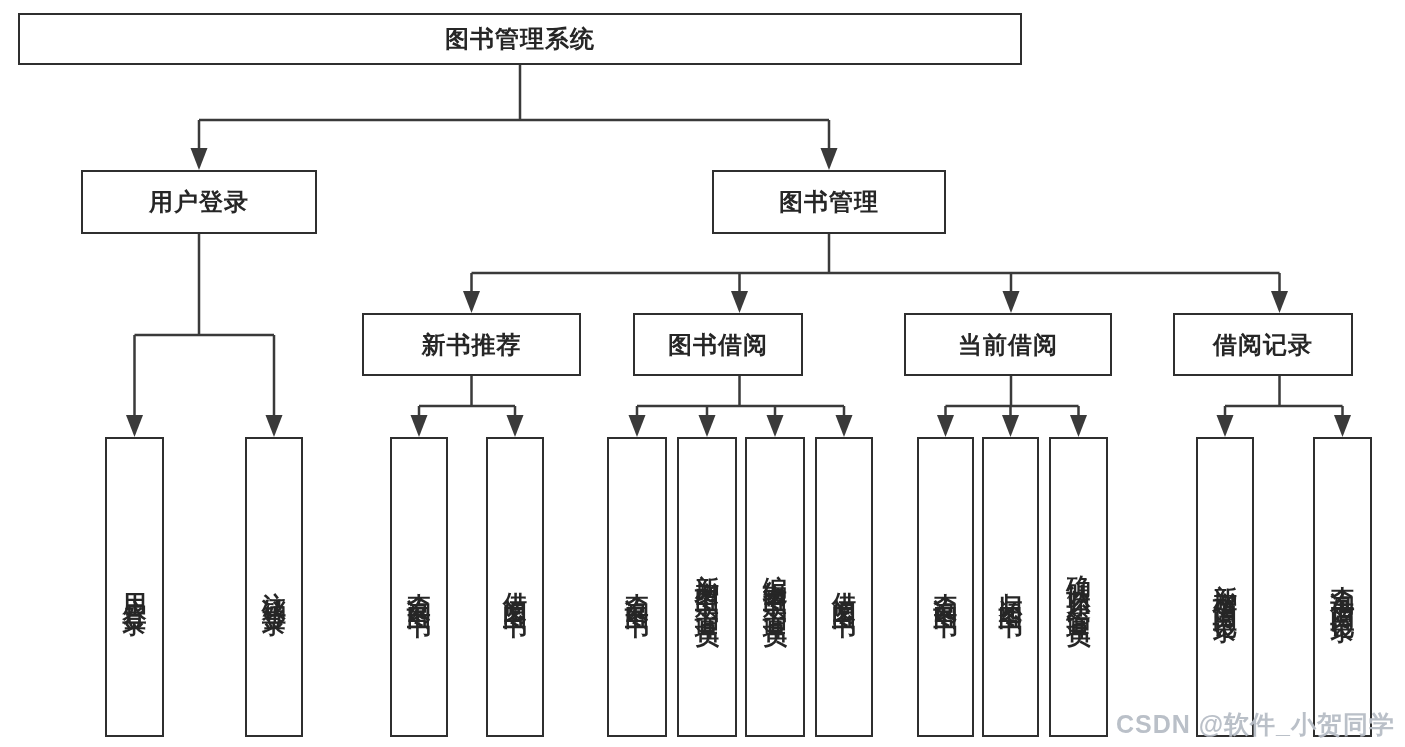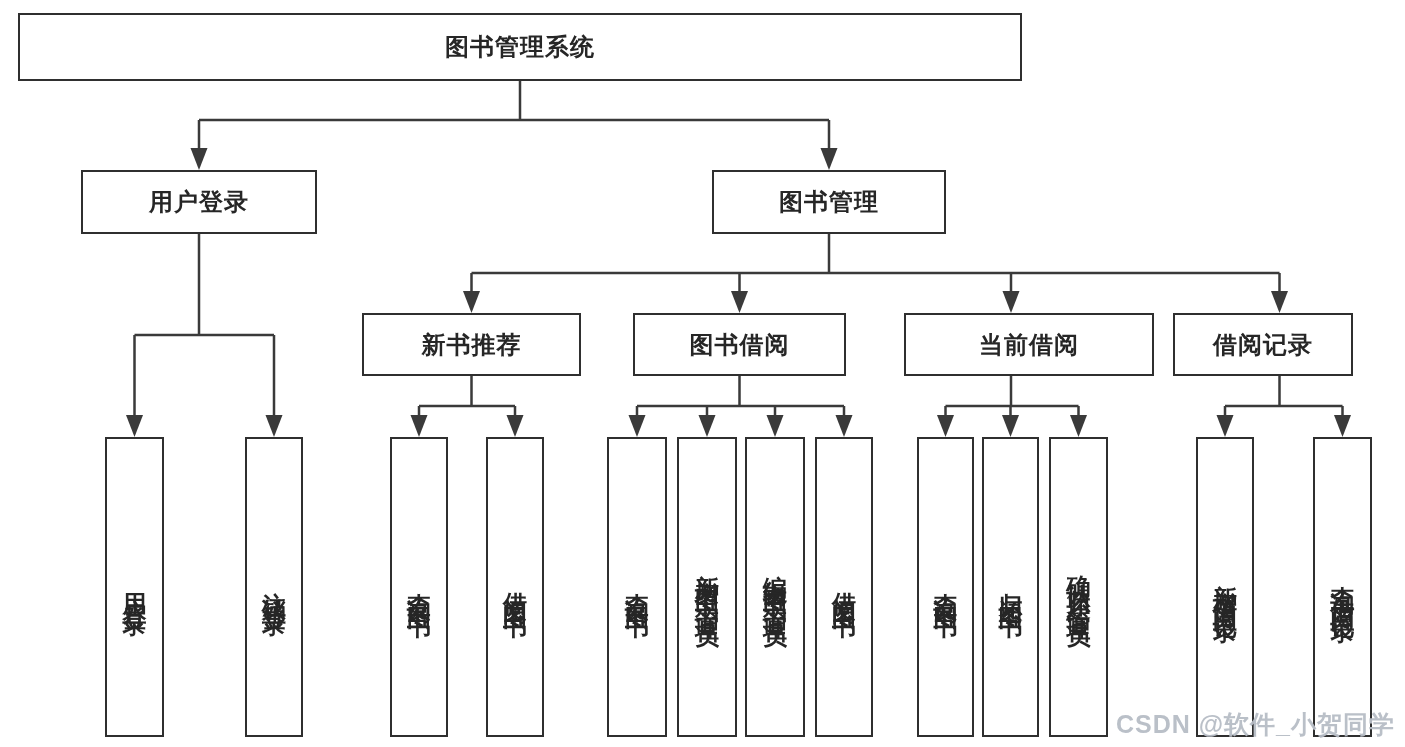--- a/index.html
+++ b/index.html
@@ -75,38 +75,38 @@
       <polygon points="766.5,415 783.5,415 775,437"></polygon>
       <polygon points="835.5,415 852.5,415 844,437"></polygon>
       <polygon points="937,415 954,415 945.5,437"></polygon>
       <polygon points="1002,415 1019,415 1010.5,437"></polygon>
       <polygon points="1070,415 1087,415 1078.5,437"></polygon>
       <polygon points="1216.5,415 1233.5,415 1225,437"></polygon>
       <polygon points="1334,415 1351,415 1342.5,437"></polygon>
     </g>
   </svg>
 
-  <div class="box" style="left:18px;top:13px;width:1004px;height:68px">
+  <div class="box" style="left:18px;top:13px;width:1004px;height:52px">
     <span class="hlabel">图书管理系统</span>
   </div>
 
   <div class="box l2" style="left:81px;width:236px">
     <span class="hlabel">用户登录</span>
   </div>
   <div class="box l2" style="left:712px;width:234px">
     <span class="hlabel">图书管理</span>
   </div>
 
   <div class="box l3" style="left:362px;width:219px">
     <span class="hlabel">新书推荐</span>
   </div>
-  <div class="box l3" style="left:633px;width:213px">
+  <div class="box l3" style="left:633px;width:170px">
     <span class="hlabel">图书借阅</span>
   </div>
-  <div class="box l3" style="left:904px;width:250px">
+  <div class="box l3" style="left:904px;width:208px">
     <span class="hlabel">当前借阅</span>
   </div>
   <div class="box l3" style="left:1173px;width:180px">
     <span class="hlabel">借阅记录</span>
   </div>
 
   <div class="box leaf" style="left:105px;width:59px">
     <span class="vtext">用户登录</span>
   </div>
   <div class="box leaf" style="left:245px;width:58px">

